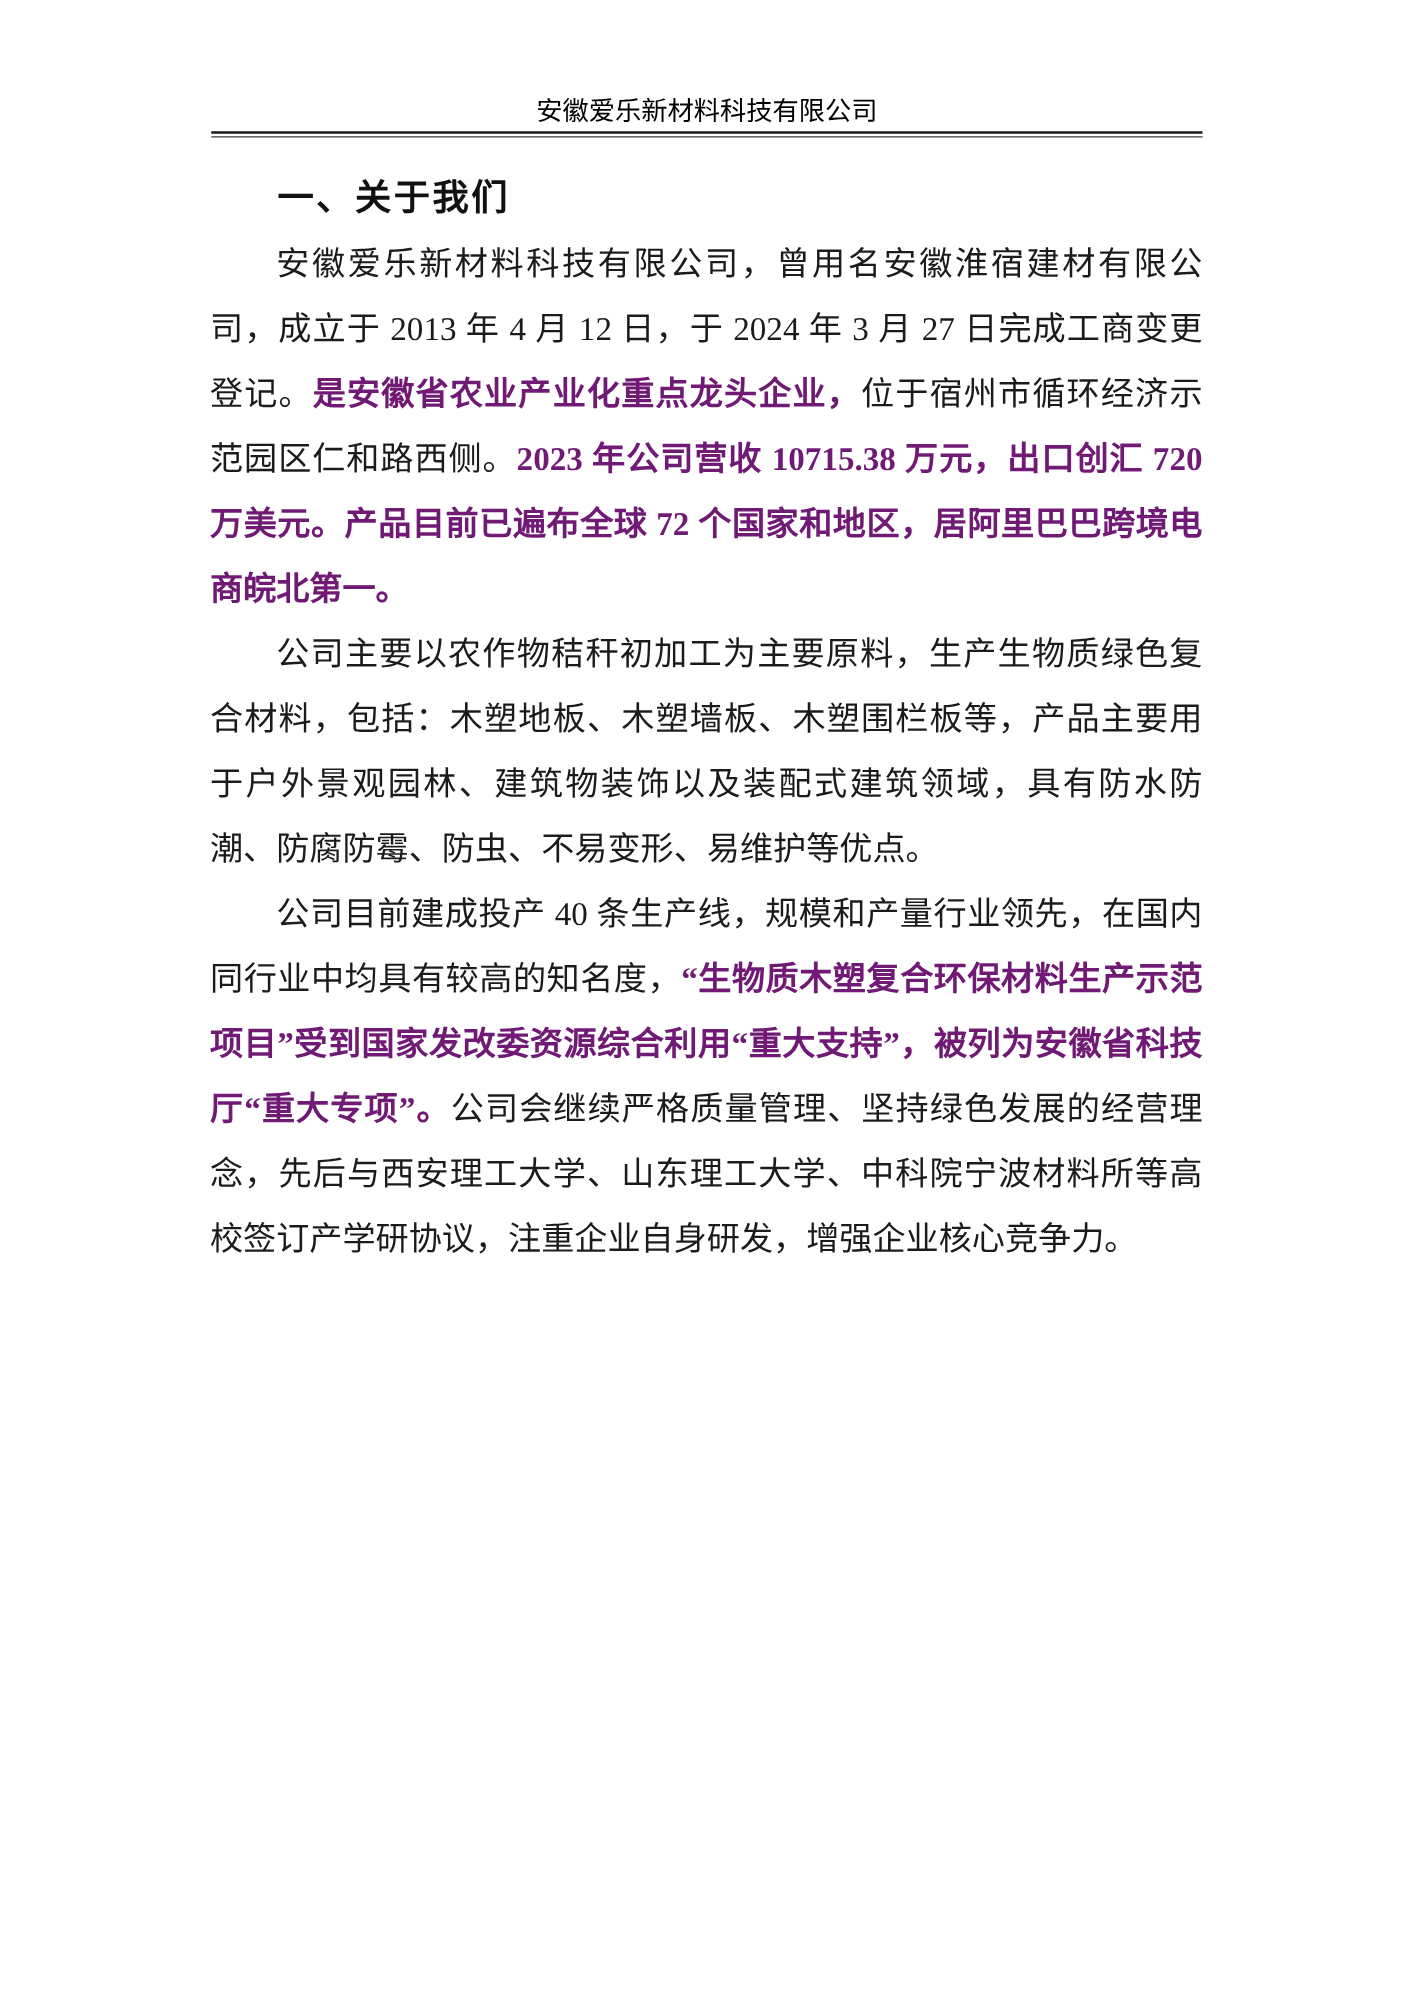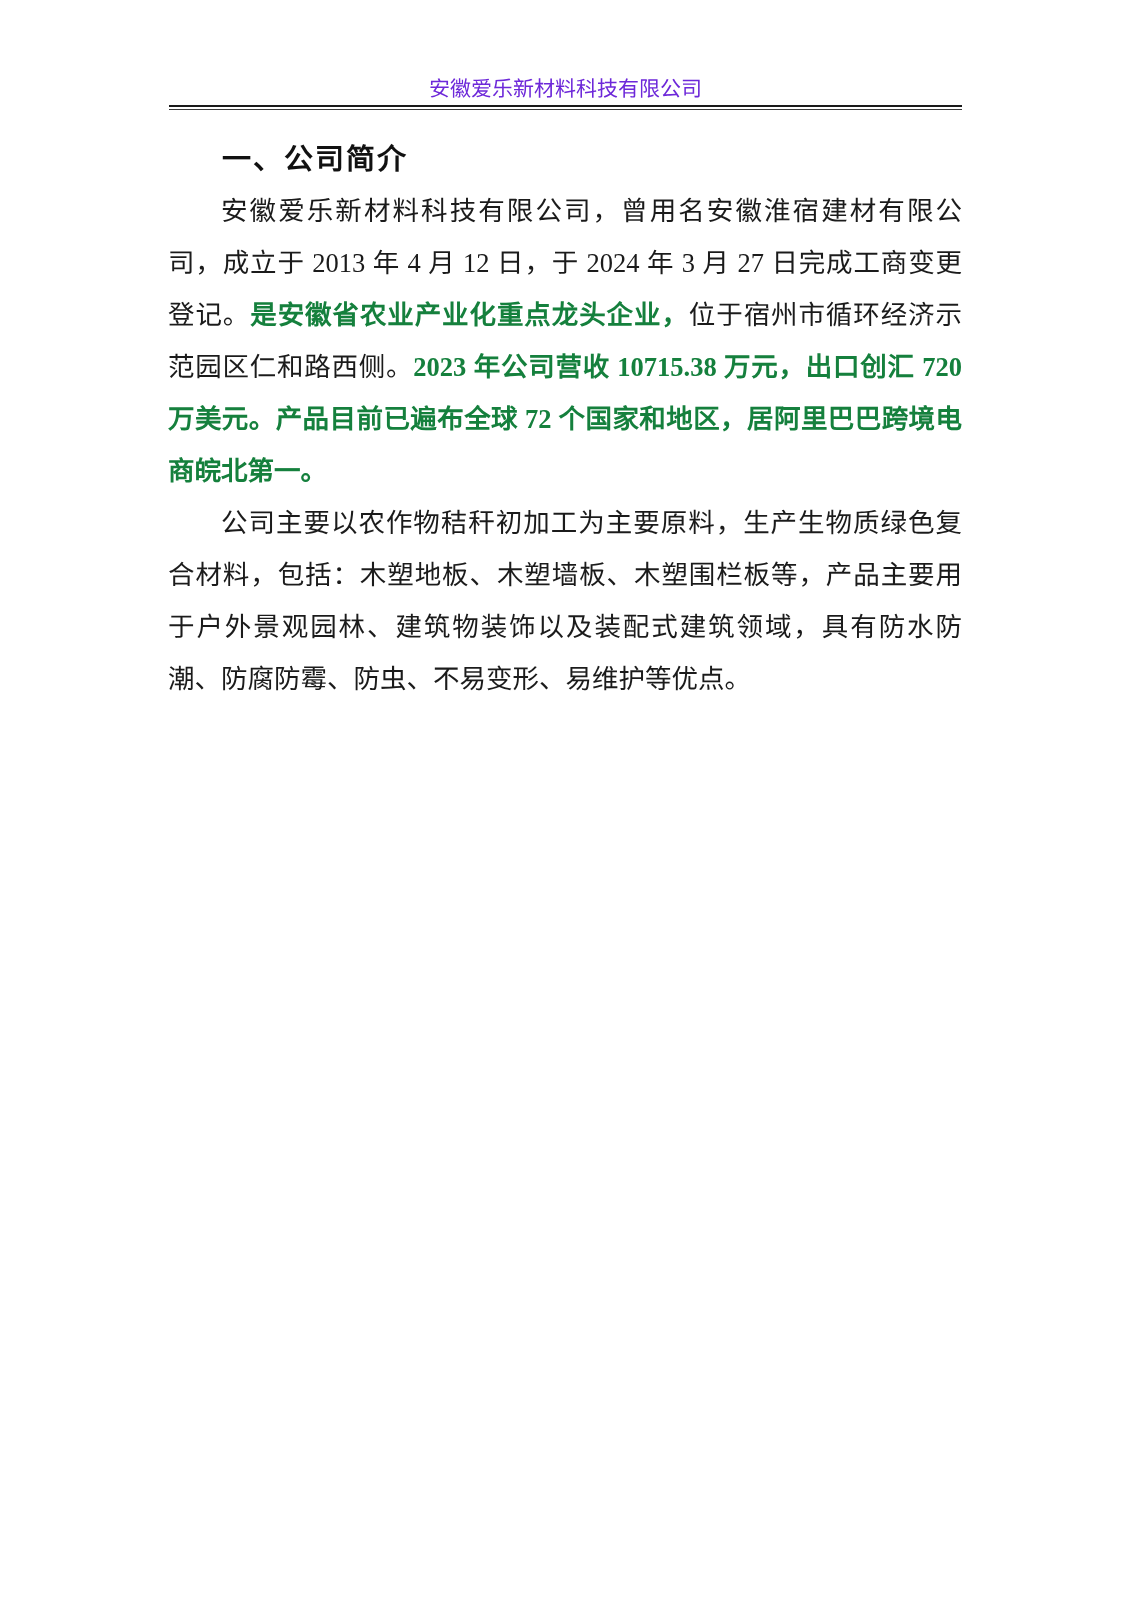--- a/index.html
+++ b/index.html
@@ -20,21 +20,21 @@
   .page-header {
     position: absolute;
     top: 77px;
     left: 169px;
     width: 793px;
     text-align: center;
   }
   .header-title {
     font-size: 21px;
     line-height: 25px;
-    color: #6d28d9;
+    color: #000000;
   }
   .header-rule {
     margin-top: 3px;
     height: 2px;
     border-top: 2px solid #1a1a1a;
     border-bottom: 1px solid #3a3a3a;
   }
   .content {
     position: absolute;
     top: 133px;
@@ -54,33 +54,34 @@
     font-size: 26.5px;
     line-height: 52px;
     margin: 0;
     text-align: justify;
     text-justify: inter-ideograph;
     text-indent: 2em;
     color: #1b1b1b;
     word-break: break-all;
   }
   .run { font-weight: normal; }
-  .run.bold { font-weight: bold; color: #15803d; }
+  .run.bold { font-weight: bold; color: #701a75; }
 </style>
 </head>
 <body>
 
 <div class="page">
 
   <header class="page-header">
     <div class="header-title">安徽爱乐新材料科技有限公司</div>
     <div class="header-rule"></div>
   </header>
 
   <main class="content">
-    <h1 class="h1">一、公司简介</h1>
+    <h1 class="h1">一、关于我们</h1>
     <div id="paragraphs">
         <p class="para"><span class="run">安徽爱乐新材料科技有限公司，曾用名安徽淮宿建材有限公司，成立于 2013 年 4 月 12 日，于 2024 年 3 月 27 日完成工商变更登记。</span><span class="run bold">是安徽省农业产业化重点龙头企业，</span><span class="run">位于宿州市循环经济示范园区仁和路西侧。</span><span class="run bold">2023 年公司营收 10715.38 万元，出口创汇 720 万美元。产品目前已遍布全球 72 个国家和地区，居阿里巴巴跨境电商皖北第一。</span></p>
         <p class="para"><span class="run">公司主要以农作物秸秆初加工为主要原料，生产生物质绿色复合材料，包括：木塑地板、木塑墙板、木塑围栏板等，产品主要用于户外景观园林、建筑物装饰以及装配式建筑领域，具有防水防潮、防腐防霉、防虫、不易变形、易维护等优点。</span></p>
+        <p class="para"><span class="run">公司目前建成投产 40 条生产线，规模和产量行业领先，在国内同行业中均具有较高的知名度，</span><span class="run bold">“生物质木塑复合环保材料生产示范项目”受到国家发改委资源综合利用“重大支持”，被列为安徽省科技厅“重大专项”。</span><span class="run">公司会继续严格质量管理、坚持绿色发展的经营理念，先后与西安理工大学、山东理工大学、中科院宁波材料所等高校签订产学研协议，注重企业自身研发，增强企业核心竞争力。</span></p>
       </div>
   </main>
 
 </div>
 
 </body></html>

